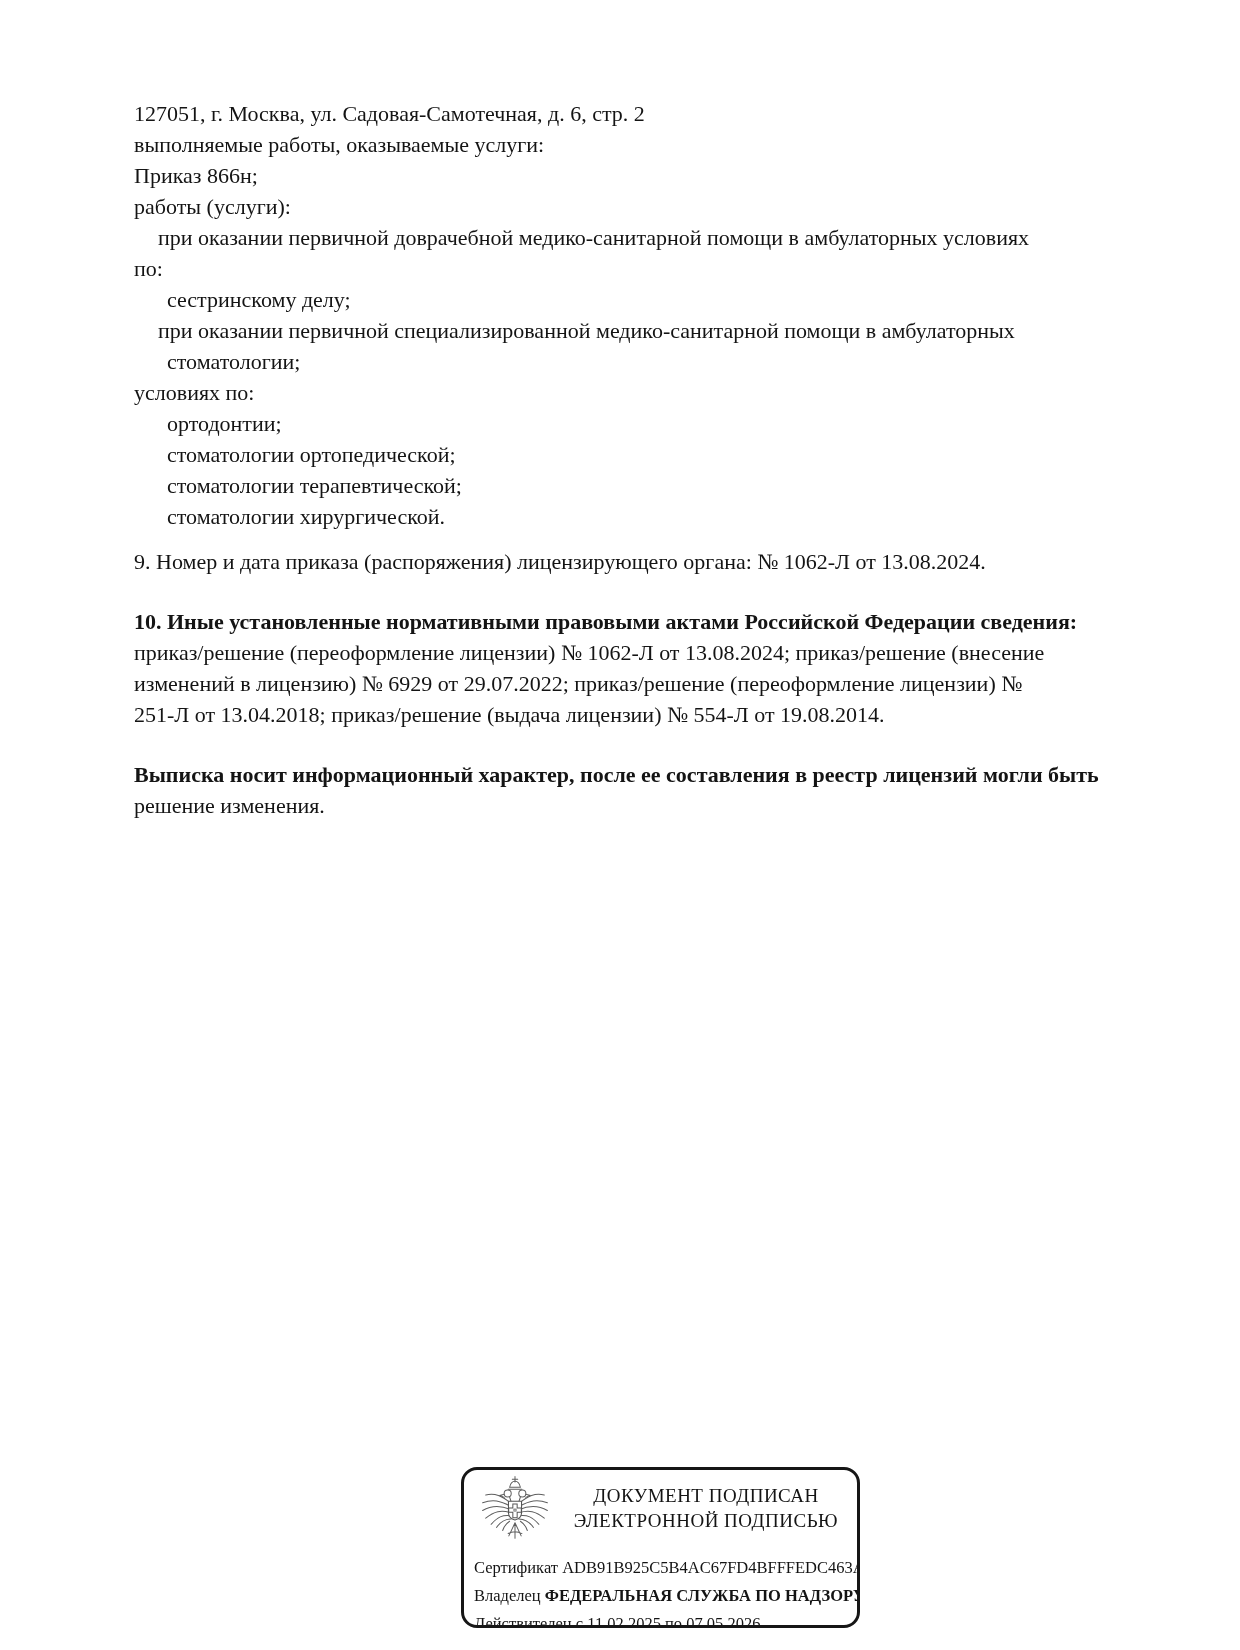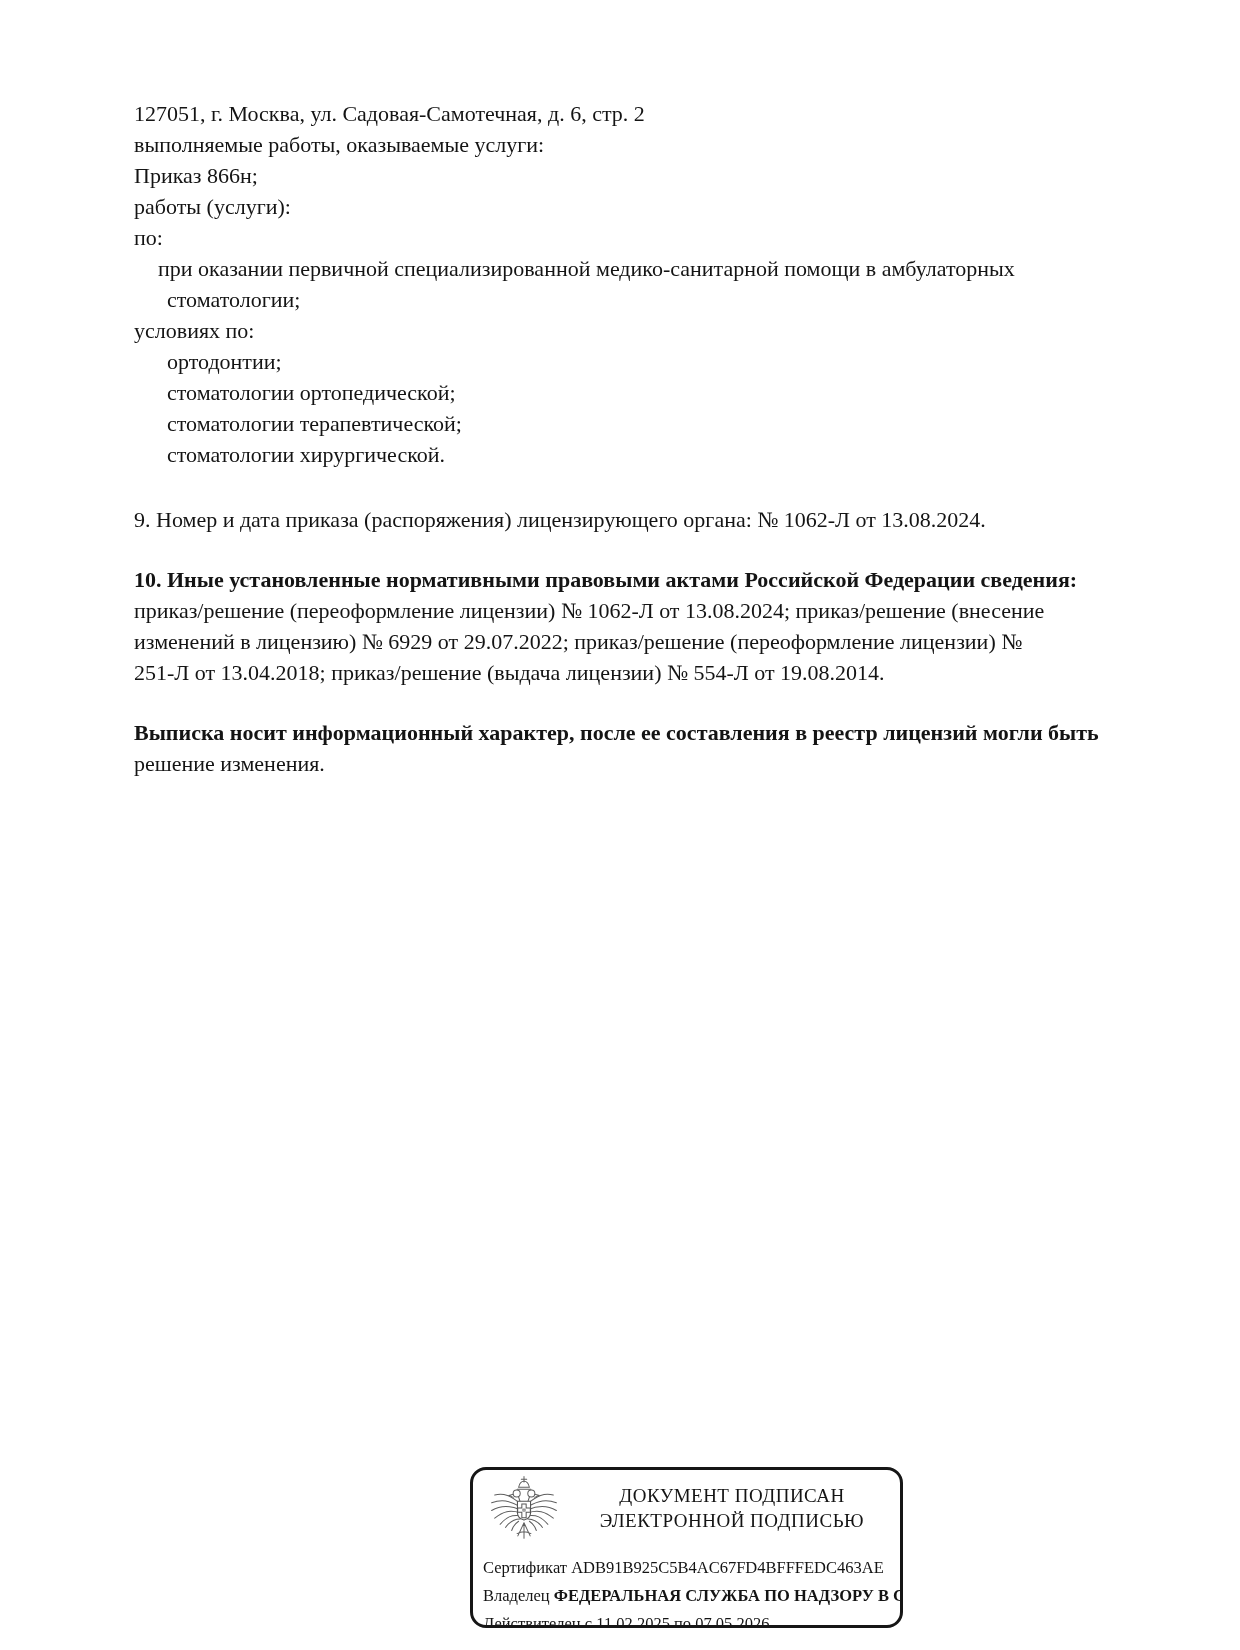--- a/index.html
+++ b/index.html
@@ -17,36 +17,35 @@
     padding: 98px 120px 0 134px;
   }
   .line {
     white-space: pre;
     font-size: 22px;
     line-height: 31px;
     height: 31px;
   }
   .ind1 { padding-left: 24px; }
   .ind2 { padding-left: 33px; }
-  .gap1 { margin-top: 34px; }
+  .gap1 { margin-top: 14px; }
   .gap2 { margin-top: 29px; font-weight: bold; }
 
   
   .stamp {
     position: absolute;
     left: 461px;
     top: 1467px;
-    width: 433px;
+    width: 399px;
     height: 161px;
     border: 3px solid #161616;
     border-radius: 16px;
     box-sizing: border-box;
     background: #ffffff;
     overflow: hidden;
-    margin-left: 9px;
   }
   .emblem {
     position: absolute;
     left: 12px;
     top: 5px;
     width: 78px;
     height: 74px;
   }
   .stamp-title {
     position: absolute;
@@ -71,21 +70,23 @@
   .bold { font-weight: bold; }
 </style>
 </head>
 <body>
 
 <div class="doc" id="doc-body">
     <div class="line">127051, г. Москва, ул. Садовая-Самотечная, д. 6, стр. 2</div>
     <div class="line">выполняемые работы, оказываемые услуги:</div>
     <div class="line">Приказ 866н;</div>
     <div class="line">работы (услуги):</div>
+    <div class="line ind1">при оказании первичной доврачебной медико-санитарной помощи в амбулаторных условиях</div>
     <div class="line">по:</div>
+    <div class="line ind2">сестринскому делу;</div>
     <div class="line ind1">при оказании первичной специализированной медико-санитарной помощи в амбулаторных</div>
     <div class="line ind2">стоматологии;</div>
     <div class="line">условиях по:</div>
     <div class="line ind2">ортодонтии;</div>
     <div class="line ind2">стоматологии ортопедической;</div>
     <div class="line ind2">стоматологии терапевтической;</div>
     <div class="line ind2">стоматологии хирургической.</div>
     <div class="line gap1">9. Номер и дата приказа (распоряжения) лицензирующего органа: № 1062-Л от 13.08.2024.</div>
     <div class="line gap2">10. Иные установленные нормативными правовыми актами Российской Федерации сведения:</div>
     <div class="line">приказ/решение (переоформление лицензии) № 1062-Л от 13.08.2024; приказ/решение (внесение</div>

